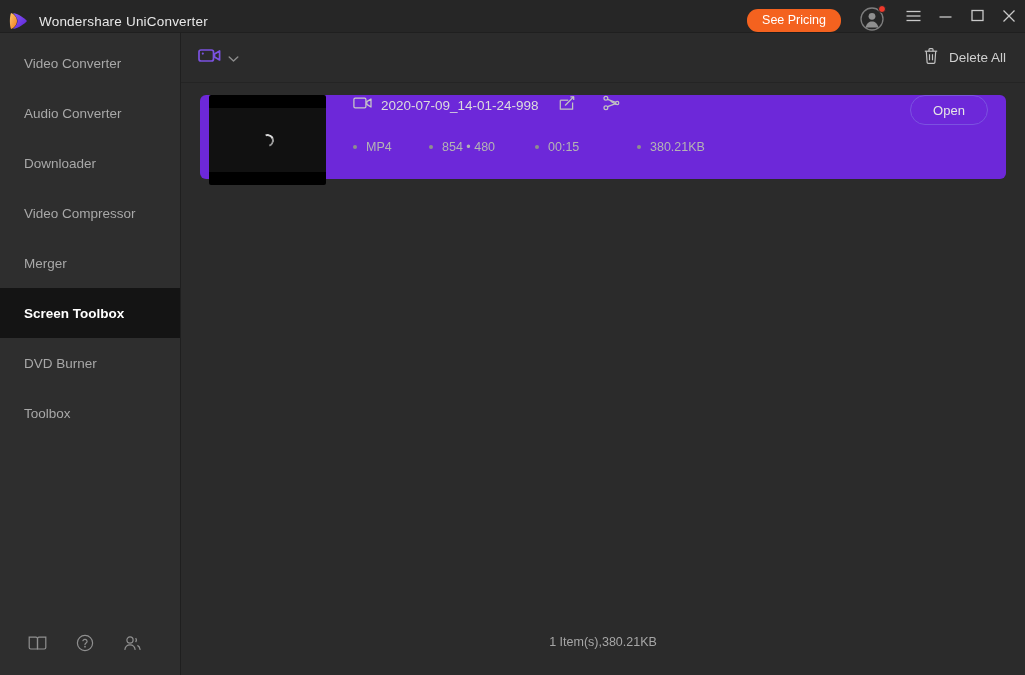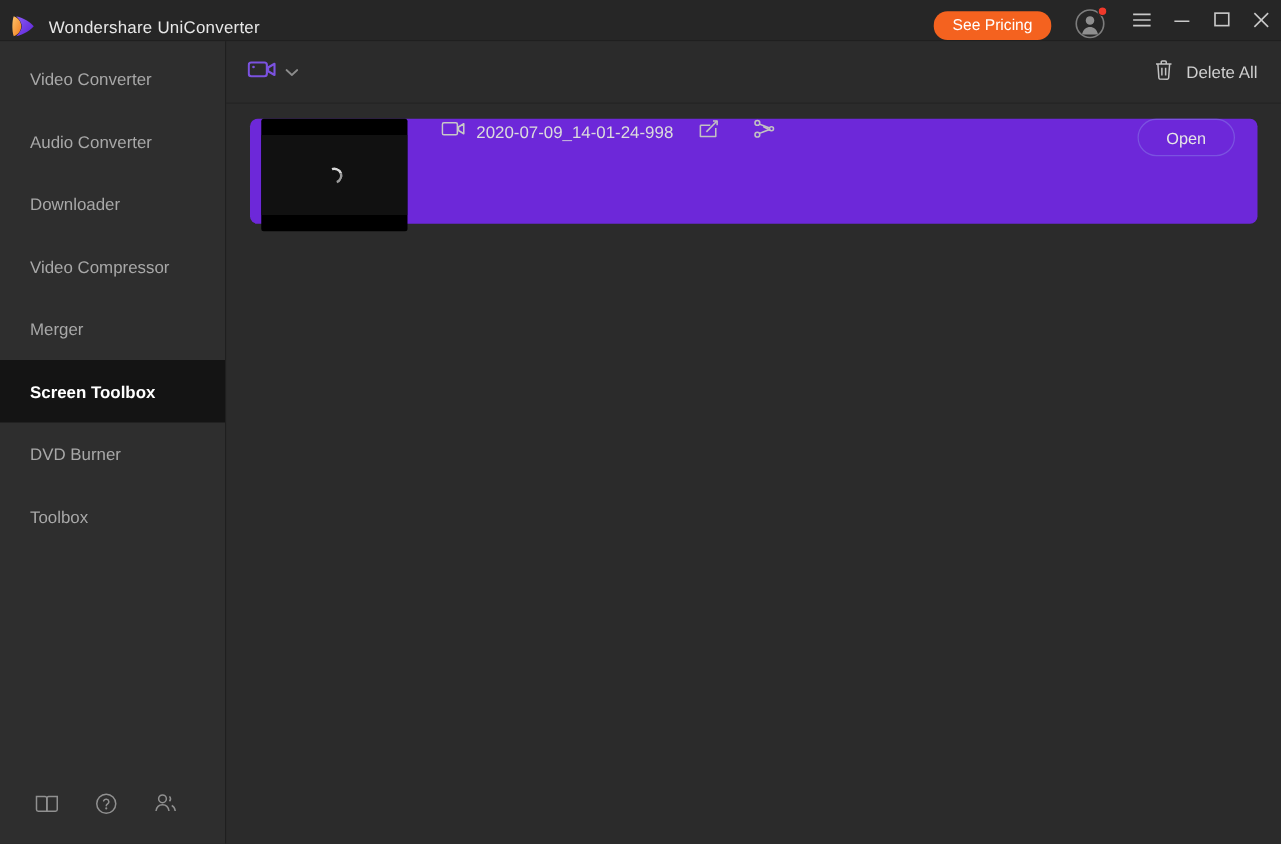--- a/index.html
+++ b/index.html
@@ -350,24 +350,45 @@
                     <circle cx="2.9" cy="12.7" r="1.9"></circle>
                     <circle cx="14.2" cy="8" r="1.6"></circle>
                     <path d="M4.6 4.3 L12.7 7.4"></path>
                     <path d="M4.6 11.7 L12.7 8.6"></path>
                     <path d="M7.6 6.2 L13.4 9.4"></path>
                   </g>
                 </svg>
               </span>
             </div>
 
+            <div class="meta-row">
+              <span class="meta m0">
+                <span class="bullet"></span>
+                <span>MP4</span>
+              </span>
+              <span class="meta m1">
+                <span class="bullet"></span>
+                <span>854 • 480</span>
+              </span>
+              <span class="meta m2">
+                <span class="bullet"></span>
+                <span>00:15</span>
+              </span>
+              <span class="meta">
+                <span class="bullet"></span>
+                <span>380.21KB</span>
+              </span>
+            </div>
 
           </div>
 
           <button class="open-btn">Open</button>
         </div>
 
       </div>
 
+      <div class="footer">
+        <span>1 Item(s),380.21KB</span>
+      </div>
 
     </div>
   </div>
 </div>
 
 </body></html>

